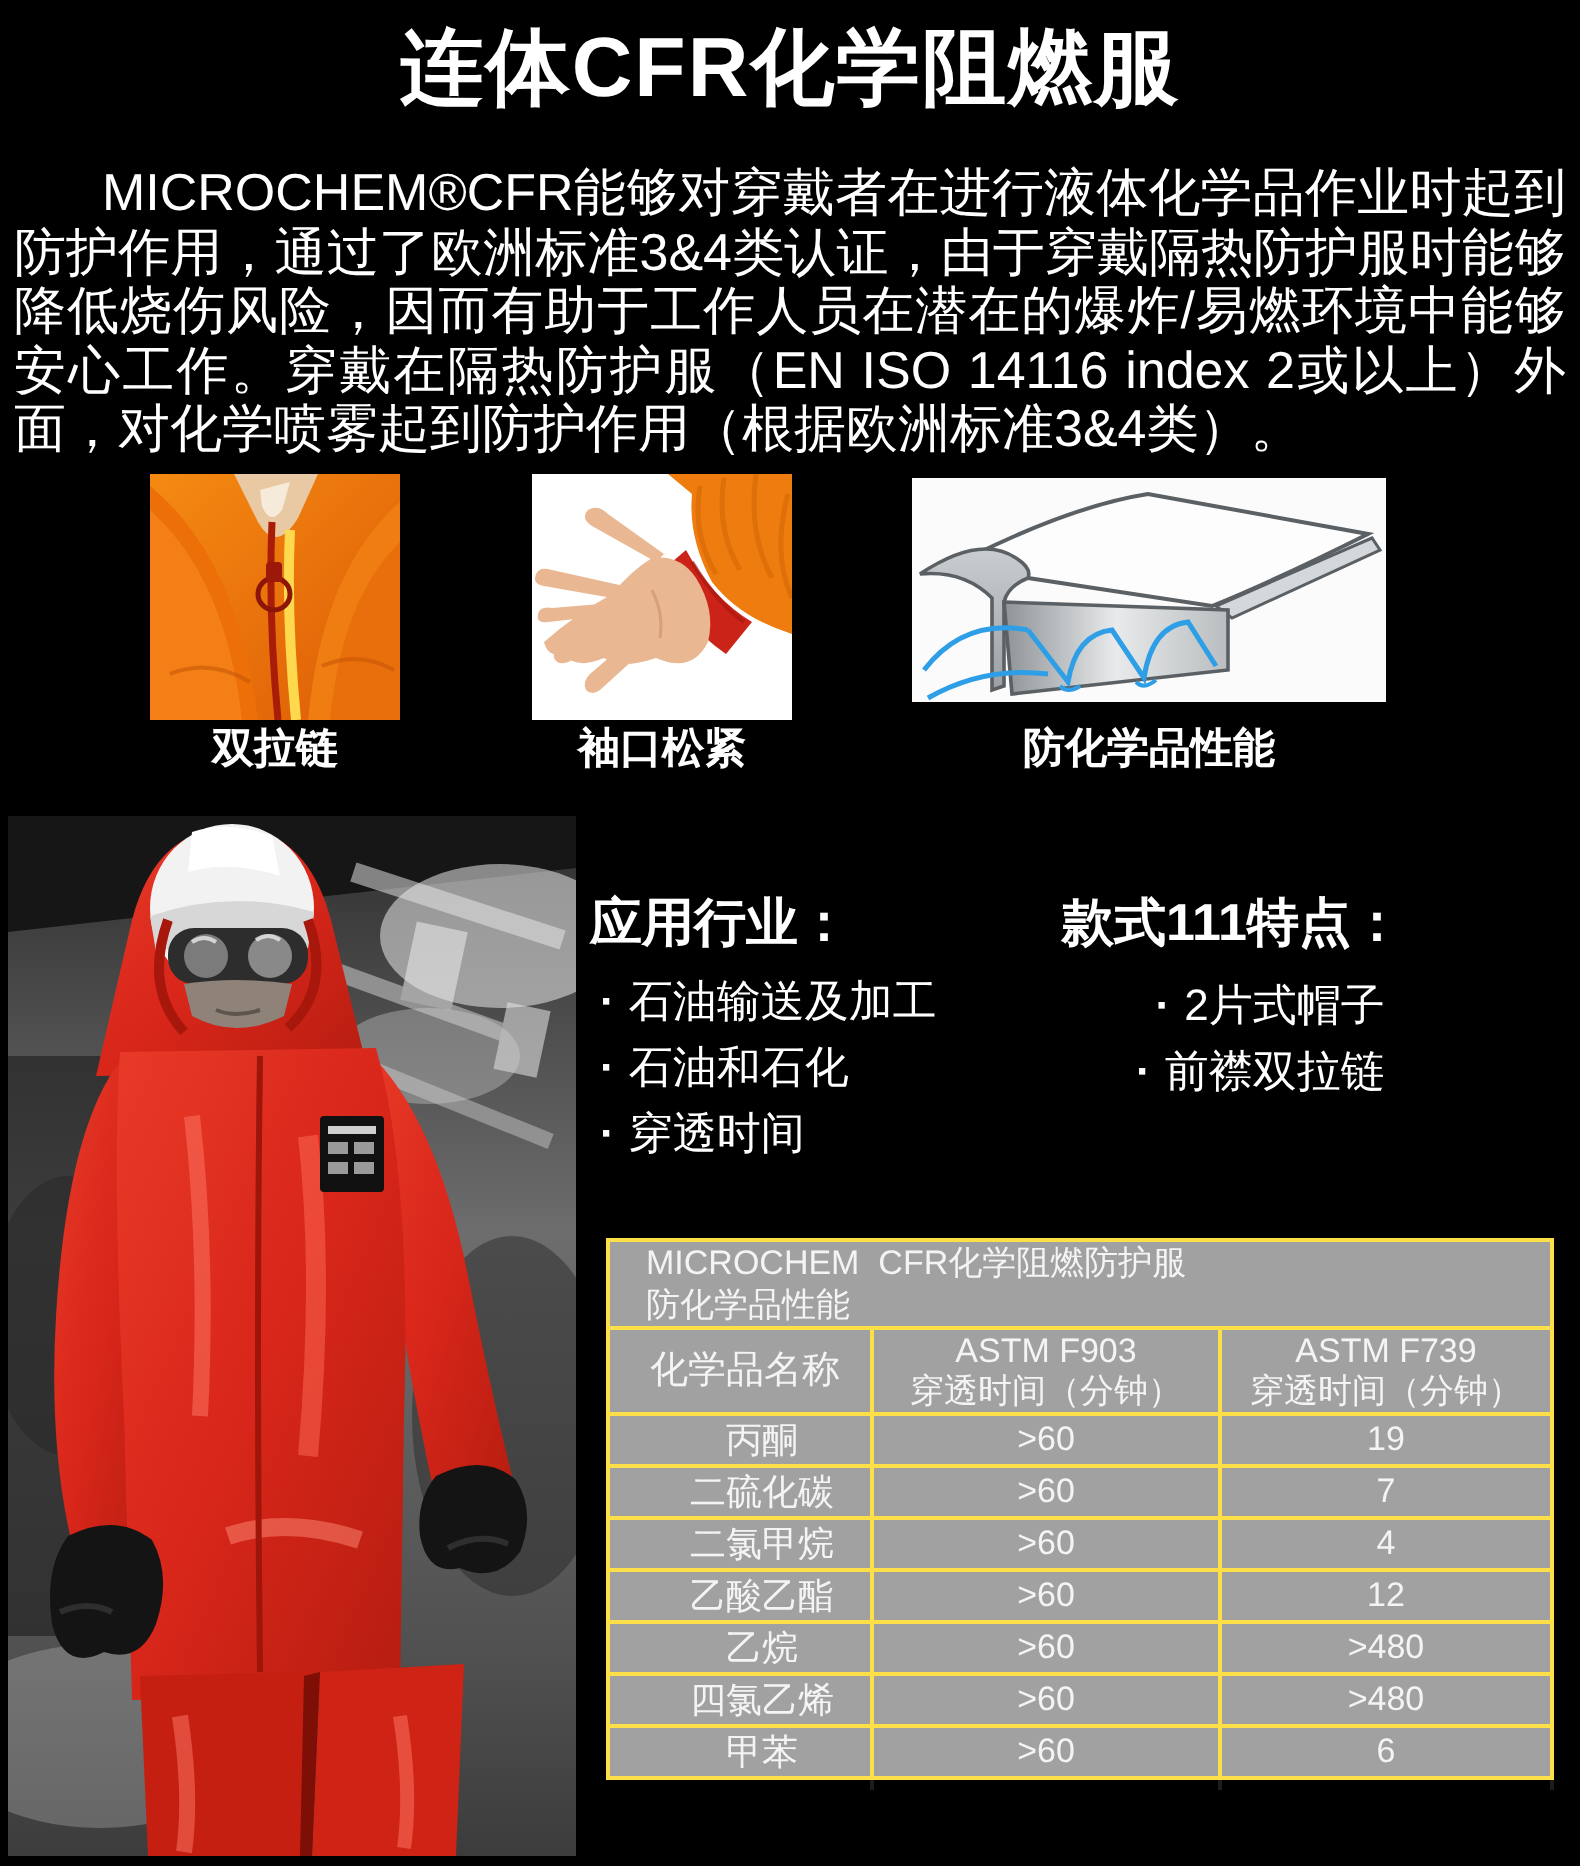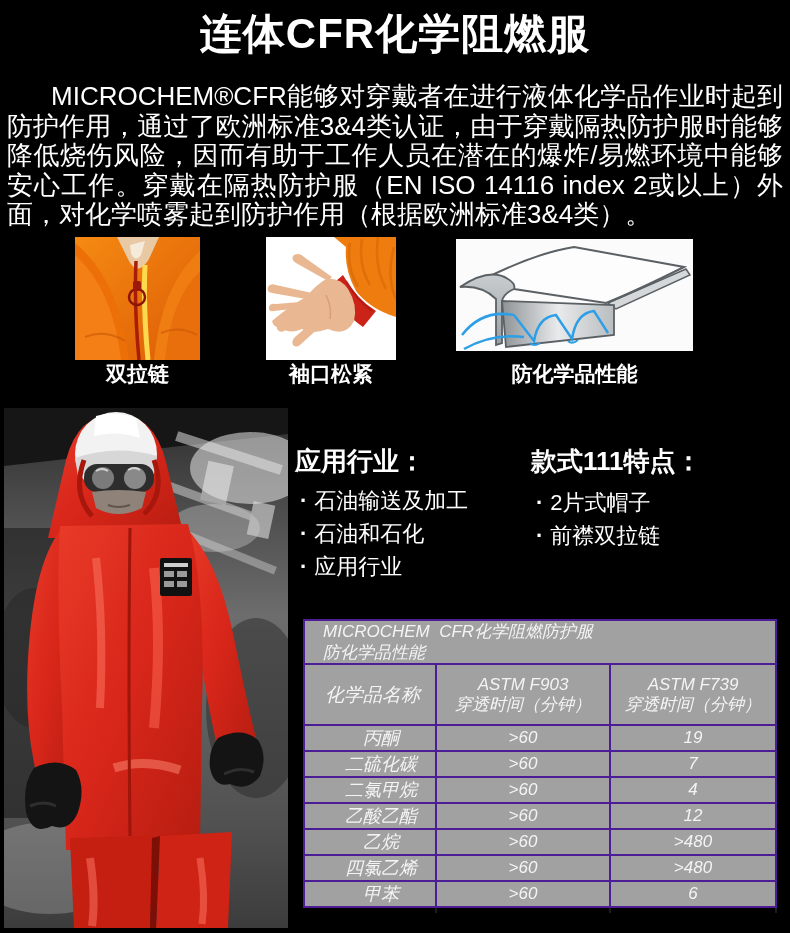--- a/index.html
+++ b/index.html
@@ -31,36 +31,36 @@
 
   .model-photo { position:absolute; left:4px; top:408px; }
 
   .section-heading {
     position:absolute; font-size:26px; font-weight:bold; color:#fff;
   }
   .heading-apps  { left:295px; top:444px; }
   .heading-style { left:531px; top:444px; }
   .bullet-list { position:absolute; list-style:none; }
   .list-apps  { left:300px; top:484px; }
-  .list-style { left:536px; top:486px; }
+  .list-style { left:568px; top:486px;text-align:right; }
   .bullet-list li { font-size:22px; line-height:33px; white-space:nowrap; }
   .bullet-list .dot { margin-right:7px; font-weight:bold; }
 
   .perf-table-wrap { position:absolute; left:303px; top:619px; }
   table.perf {
     border-collapse:collapse; table-layout:fixed; width:472px;
     background:#a1a1a1;
   }
   table.perf td {
-    border:2px solid #4c1d95; color:#f4f4f4;
-    font-size:17px; overflow:hidden;font-style:italic;
+    border:2px solid #fde047; color:#f4f4f4;
+    font-size:17px; overflow:hidden;
   }
   td.t-title { height:44px; padding-left:18px; font-size:19px; line-height:21px; }
   td.t-title div { white-space:pre; }
-  tr.head-row td { height:61px; text-align:center; line-height:20px;margin-top:48px; }
+  tr.head-row td { height:43px; text-align:center; line-height:20px;margin-top:48px; }
   tr.head-row td.chem-col { text-align:left; padding-left:20px; font-size:19px; }
   tr.data-row td { height:26px; text-align:center; font-size:17px; }
   tr.data-row td.chem-col { text-align:center; padding-left:22px; font-size:18px; }
   .stub {
     position:absolute; width:2px; height:5px; background:#1c1c1c; bottom:-5px;
   }
   .stub1 { left:132px; } .stub2 { left:306px; } .stub3 { right:0px; }
 </style>
 </head>
 <body>
@@ -226,21 +226,21 @@
       <rect x="173" y="163" width="10" height="6" fill="#9a9a9a"></rect>
       <rect x="160" y="173" width="10" height="6" fill="#9a9a9a"></rect>
       <rect x="173" y="173" width="10" height="6" fill="#9a9a9a"></rect>
     </svg>
   </div>
 
   <h2 class="section-heading heading-apps">应用行业：</h2>
   <ul class="bullet-list list-apps">
     <li><span class="dot">·</span><span>石油输送及加工</span></li>
     <li><span class="dot">·</span><span>石油和石化</span></li>
-    <li><span class="dot">·</span><span>应用行业</span></li>
+    <li><span class="dot">·</span><span>穿透时间</span></li>
   </ul>
 
   <h2 class="section-heading heading-style">款式111特点：</h2>
   <ul class="bullet-list list-style">
     <li><span class="dot">·</span><span>2片式帽子</span></li>
     <li><span class="dot">·</span><span>前襟双拉链</span></li>
   </ul>
 
   <div class="perf-table-wrap">
     <table class="perf">

